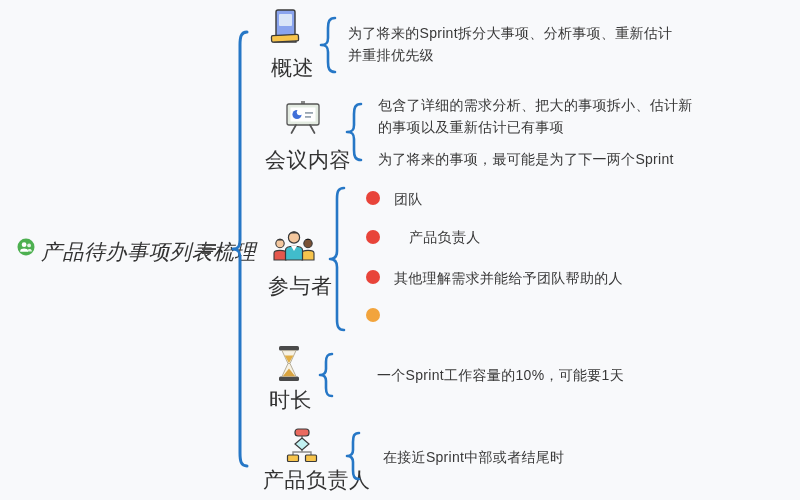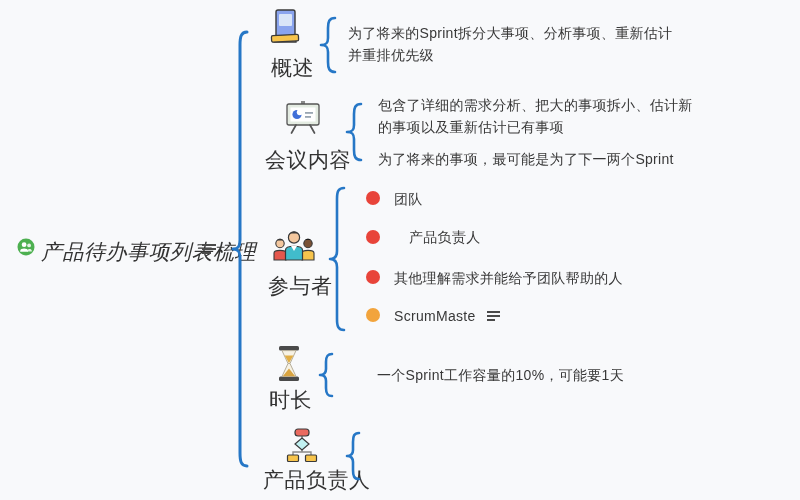--- a/index.html
+++ b/index.html
@@ -99,25 +99,20 @@
   <div class="marker red" style="left:366px;top:191px;"></div>
   <div class="child-text nowrap" style="left:394px;top:188px;">团队</div>
 
   <div class="marker red" style="left:366px;top:230px;"></div>
   <div class="child-text nowrap" style="left:409px;top:227px;font-family:Liberation Mono, monospace;">产品负责人</div>
 
   <div class="marker red" style="left:366px;top:270px;"></div>
   <div class="child-text nowrap" style="left:394px;top:267px;">其他理解需求并能给予团队帮助的人</div>
 
   <div class="marker orange" style="left:366px;top:308px;"></div>
-  <div class="child-text nowrap" style="left:394px;top:305px;">
-    <span>ScrumMaste</span><span class="notes-inline"><svg width="16" height="12" viewBox="0 0 16 12">
-          <path d="M1 2 H14 M1 6 H14 M1 10 H9" stroke="#4a4a4a" stroke-width="1.9" fill="none"></path>
-        </svg></span>
-  </div>
 
   <div class="abs" style="left:275px;top:345px;width:28px;height:37px;">
     <svg width="28" height="37" viewBox="0 0 28 37">
       <rect x="4" y="1" width="20" height="4.6" rx="1.6" fill="#4a4a4a"></rect>
       <rect x="4" y="31.4" width="20" height="4.6" rx="1.6" fill="#4a4a4a"></rect>
       <path d="M7 5.6 L21 5.6 L15 18.5 L13 18.5 Z" fill="#F7F2E4" stroke="#b6ad98" stroke-width="1"></path>
       <path d="M9.6 10.5 L18.4 10.5 L14 18 Z" fill="#E2AE45"></path>
       <path d="M13 18.5 L15 18.5 L21 31.4 L7 31.4 Z" fill="#F7F2E4" stroke="#b6ad98" stroke-width="1"></path>
       <path d="M14 23.5 L20.2 31.2 L7.8 31.2 Z" fill="#D9A441"></path>
     </svg>
@@ -134,14 +129,15 @@
       <rect x="10" y="2" width="14" height="7" rx="3" fill="#EA6A5F" stroke="#3a3a3a" stroke-width="1.2"></rect>
       <polygon points="17,11 24,17 17,23 10,17" fill="#C2F2F2" stroke="#3a3a3a" stroke-width="1.2"></polygon>
       <rect x="2.5" y="28" width="11" height="6.5" rx="1" fill="#F7C44C" stroke="#3a3a3a" stroke-width="1.2"></rect>
       <rect x="20.5" y="28" width="11" height="6.5" rx="1" fill="#F7C44C" stroke="#3a3a3a" stroke-width="1.2"></rect>
     </svg>
   </div>
   <div class="node-label" style="left:263px;top:466px;">产品负责人</div>
   <svg class="brace" style="left:343px;top:431px;" width="26" height="50" viewBox="0 0 26 50">
     <path stroke-width="2.6" d="M16 2 C11 2 10 5 10 11 L10 19 C10 22 8.5 25 4 25 C8.5 25 10 28 10 31 L10 39 C10 45 11 48 16 48"></path>
   </svg>
+  <div class="child-text nowrap" style="left:383px;top:446px;">在接近Sprint中部或者结尾时</div>
 
 </div>
 
 </body></html>

